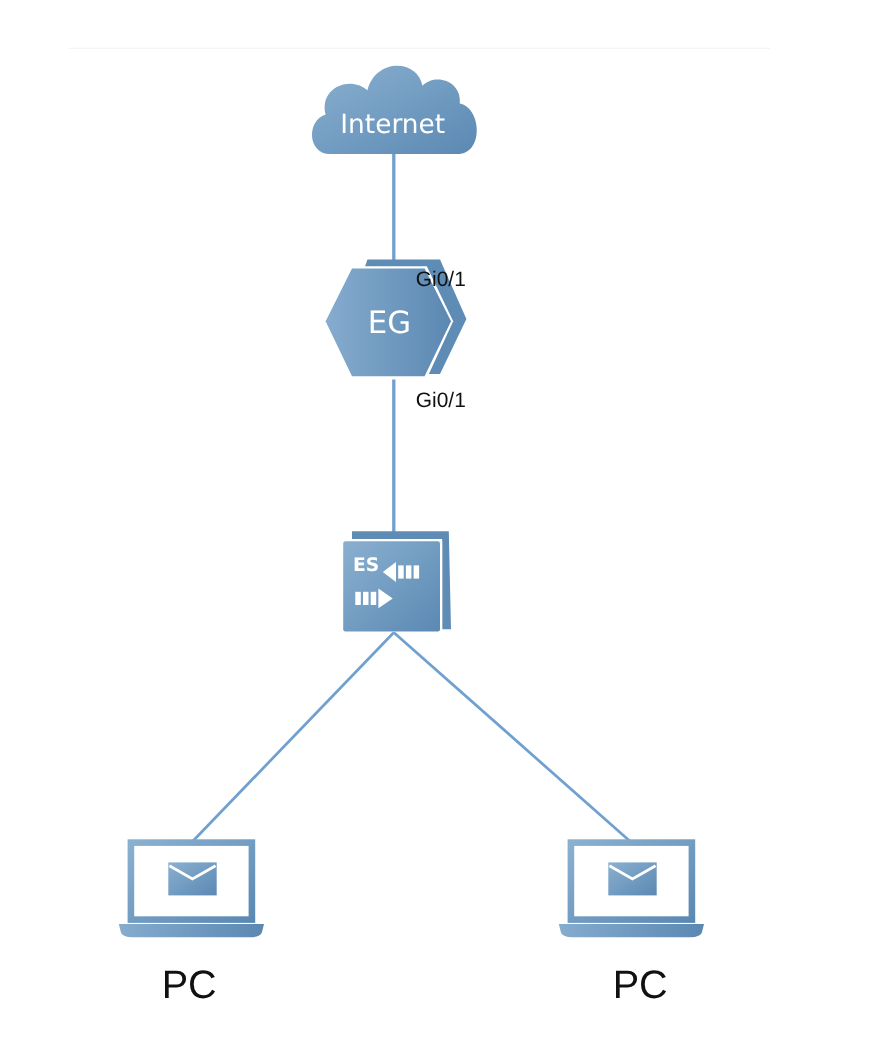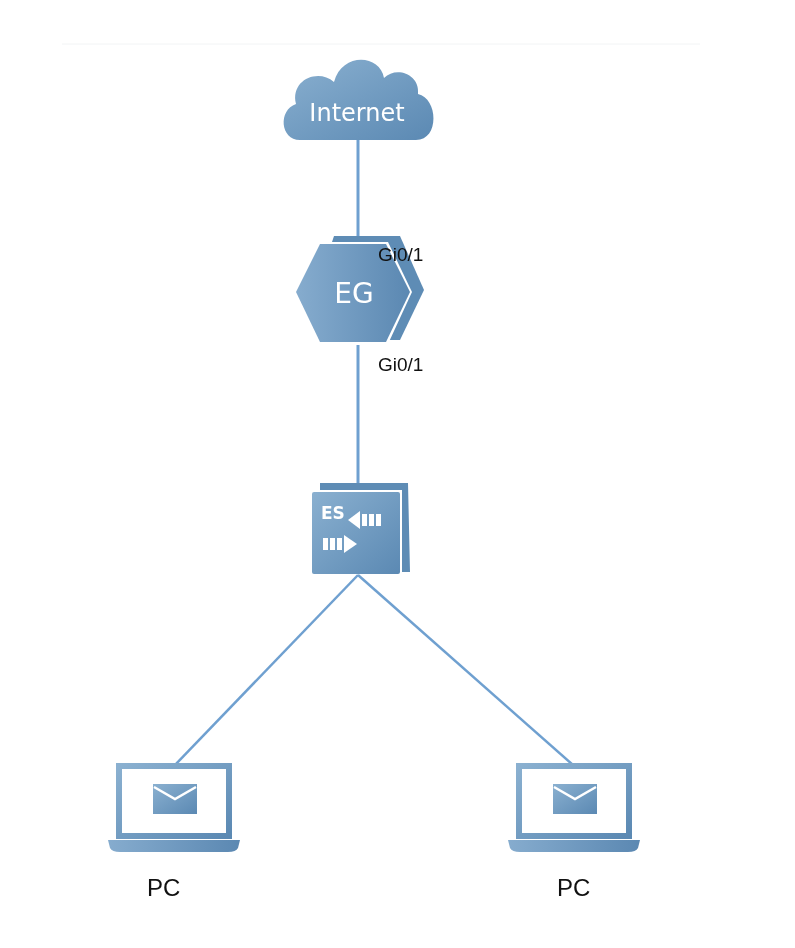--- a/index.html
+++ b/index.html
@@ -1,20 +1,20 @@
 <!DOCTYPE html>
 <html><head>
 <meta charset="utf-8">
 <style>
   html, body { margin: 0; padding: 0; background: #ffffff; }
   body { width: 795px; height: 948px; position: relative; overflow: hidden; font-family: "Liberation Sans", sans-serif; }
   svg { position: absolute; left: 0; top: 0; }
   .lbl { position: absolute; color: #111; font-family: "Liberation Sans", sans-serif; }
   .port { font-size: 19px; }
-  .pc-label { font-size: 24px; }
+  .pc-label { font-size: 36px; }
   .node-text { fill: #ffffff; font-family: "DejaVu Sans", sans-serif; }
 </style>
 </head>
 <body>
 
 <svg width="795" height="948" viewBox="0 0 795 948">
   <defs>
     <linearGradient id="gBlue" x1="0" y1="0" x2="1" y2="1">
       <stop offset="0" stop-color="#8ab0d0"></stop>
       <stop offset="1" stop-color="#5b89b3"></stop>

